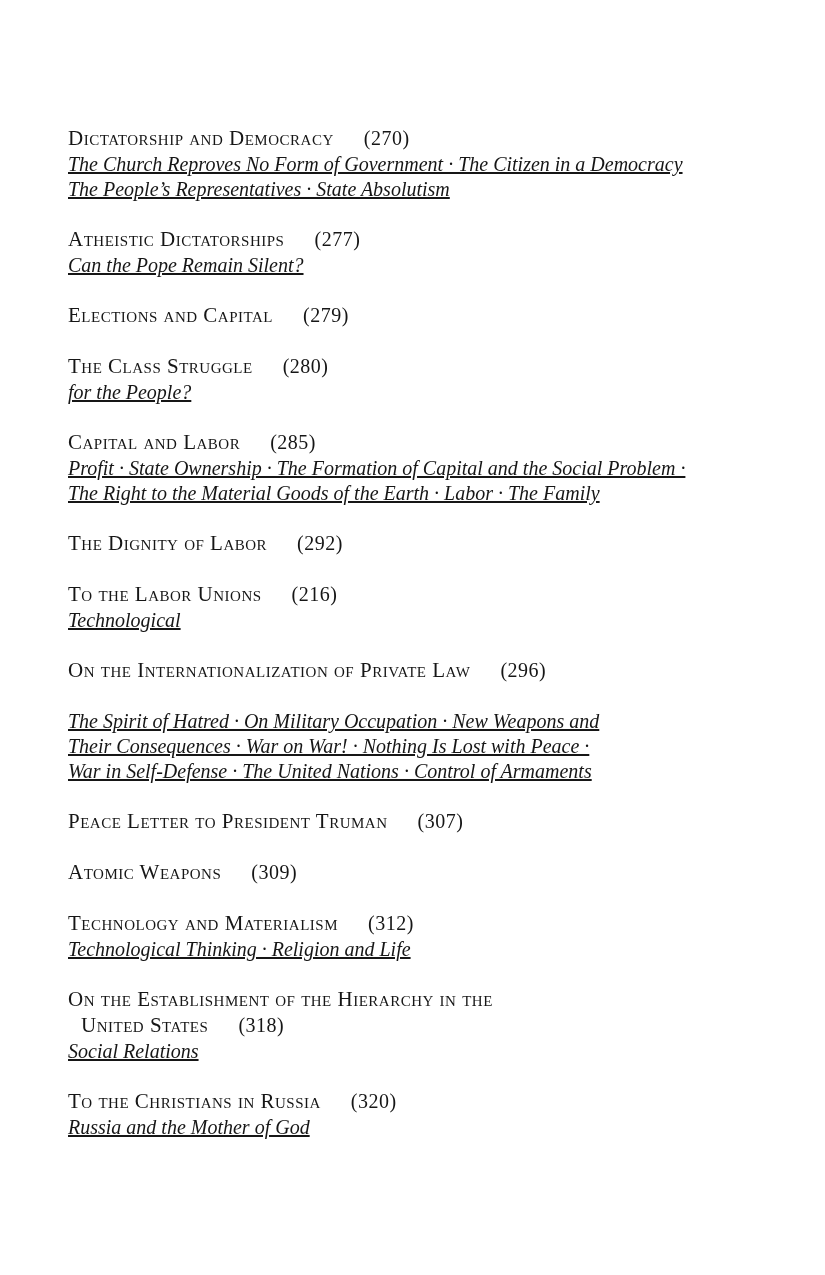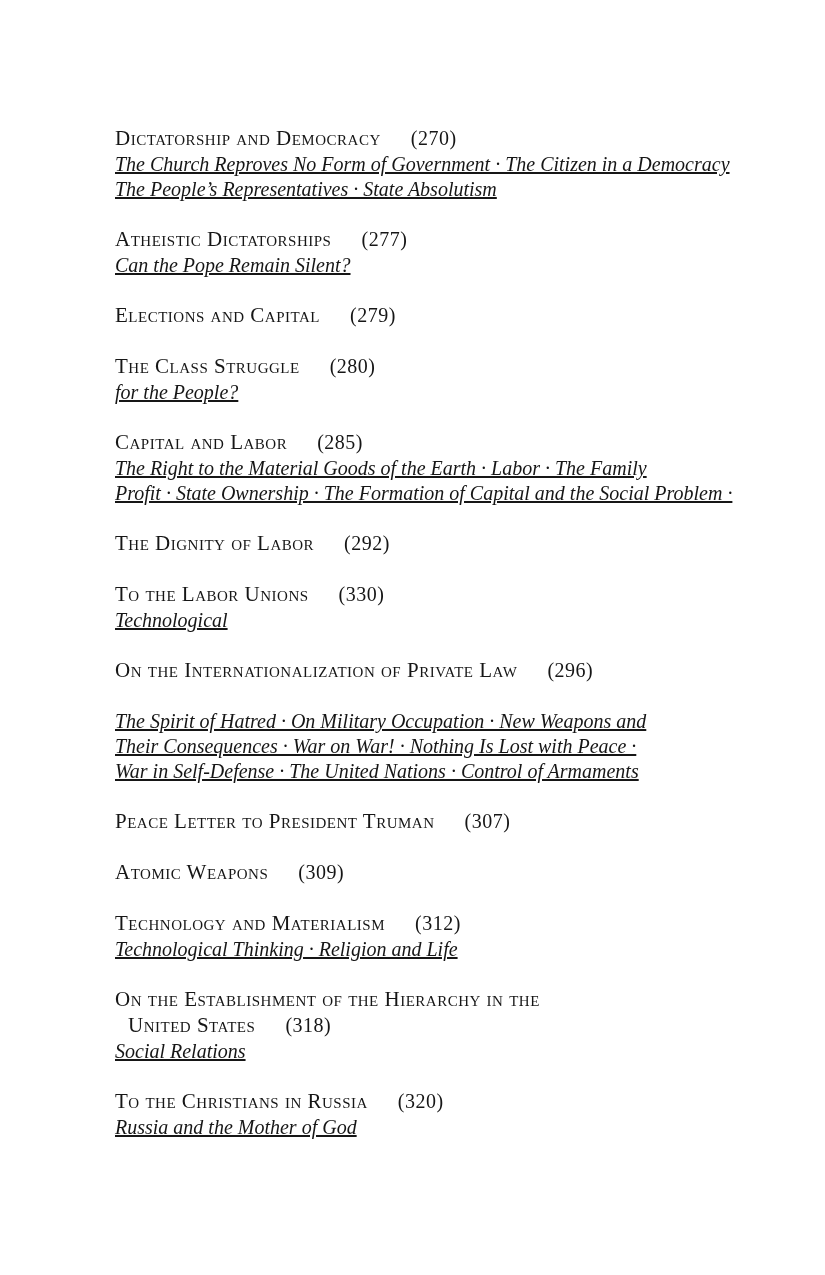--- a/index.html
+++ b/index.html
@@ -11,21 +11,21 @@
     width: 825px;
     height: 1275px;
     overflow: hidden;
     font-family: "Liberation Serif", serif;
     color: #161616;
   }
   main.page {
     box-sizing: border-box;
     width: 825px;
     height: 1275px;
-    padding: 126px 50px 0 115px;
+    padding: 126px 50px 0 68px;
   }
   article.entry {
     margin: 0 0 25px 0;
   }
   .heading-row {
     line-height: 25px;
     white-space: nowrap;
   }
   .title {
     font-variant: small-caps;
@@ -68,30 +68,30 @@
     <div class="heading-row"><span class="title">Elections and Capital</span><span class="pagenum">(279)</span></div>
   </article>
 
   <article class="entry">
     <div class="heading-row"><span class="title">The Class Struggle</span><span class="pagenum">(280)</span></div>
         <div class="sub">for the People?</div>
       </article>
 
   <article class="entry">
     <div class="heading-row"><span class="title">Capital and Labor</span><span class="pagenum">(285)</span></div>
-  <div class="sub">The Right to the Material Goods of the Earth · Labor · The Family</div>
-        <div class="sub">Profit · State Ownership · The Formation of Capital and the Social Problem ·</div>
+  <div class="sub">Profit · State Ownership · The Formation of Capital and the Social Problem ·</div>
+        <div class="sub">The Right to the Material Goods of the Earth · Labor · The Family</div>
       </article>
 
   <article class="entry">
     <div class="heading-row"><span class="title">The Dignity of Labor</span><span class="pagenum">(292)</span></div>
   </article>
 
   <article class="entry">
-    <div class="heading-row"><span class="title">To the Labor Unions</span><span class="pagenum">(330)</span></div>
+    <div class="heading-row"><span class="title">To the Labor Unions</span><span class="pagenum">(216)</span></div>
   <div class="sub">Technological</div>
       </article>
 
   <article class="entry">
     <div class="heading-row"><span class="title">On the Internationalization of Private Law</span><span class="pagenum">(296)</span></div>
   </article>
 
   <article class="entry">
   <div class="sub">The Spirit of Hatred · On Military Occupation · New Weapons and</div>
         <div class="sub">Their Consequences · War on War! · Nothing Is Lost with Peace ·</div>

